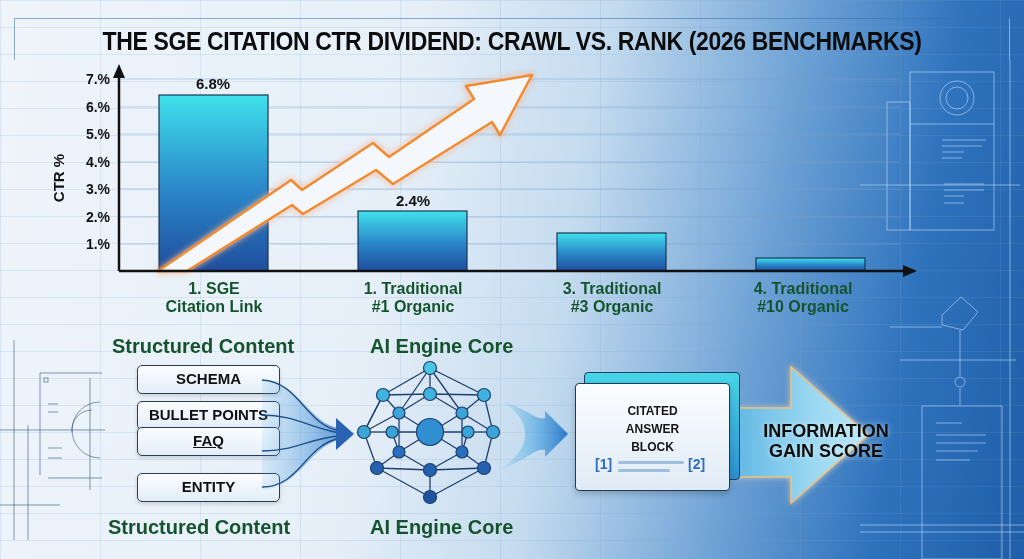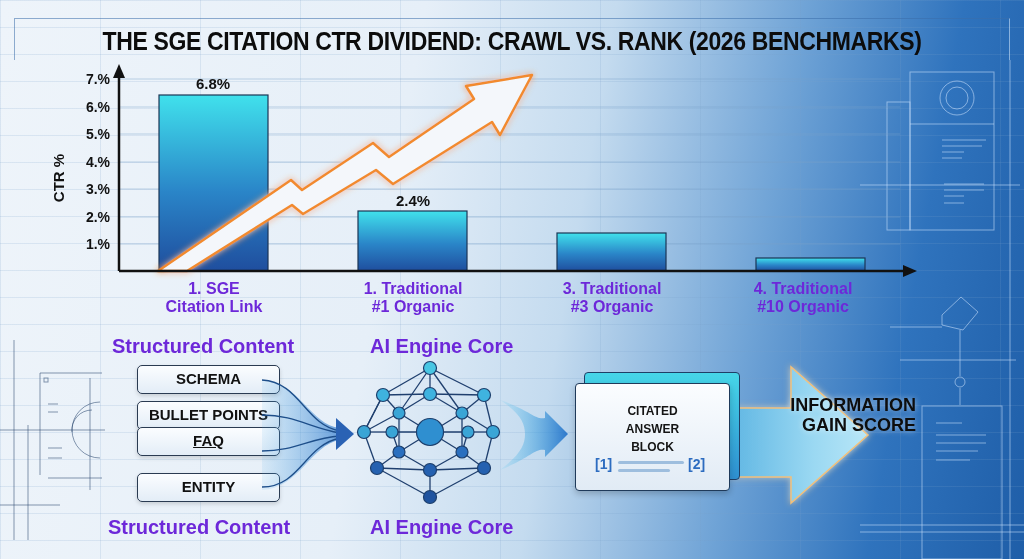--- a/index.html
+++ b/index.html
@@ -24,21 +24,21 @@
     border-left: 1px solid rgba(60,110,170,0.55);
     border-right: 1px solid rgba(200,225,250,0.6);
   }
   .title {
     position: absolute; left: 0; right: 0; top: 27px; text-align: center;
     font-family: "Liberation Sans", sans-serif; font-weight: 700;
     font-size: 25px; letter-spacing: -0.4px; color: #0c0c0c;
     transform: scaleX(0.92); transform-origin: center;
   }
   svg text { font-family: "Liberation Sans", "DejaVu Sans", sans-serif; }
-  .label { position: absolute; font-weight: 700; color: #6d28d9; text-align: center; line-height: 1.15; }
+  .label { position: absolute; font-weight: 700; color: #14532d; text-align: center; line-height: 1.15; }
   .cat { font-size: 16px; }
   .section-label { font-size: 20px; }
   .pill {
     position: absolute; left: 118px; width: 143px; height: 29px;
     background: linear-gradient(#fbfdff, #e3edf7);
     border: 1.5px solid #2a3b52; border-radius: 5px;
     font-weight: 700; font-size: 15px; text-align: center; line-height: 26px;
     box-shadow: 0 2px 4px rgba(0,0,0,0.15);
     margin-left: 19px;
   }
@@ -48,21 +48,21 @@
   }
   .card {
     position: absolute; left: 575px; top: 383px; width: 155px; height: 108px;
     background: linear-gradient(#fbfdff, #e1ebf5); border: 1.5px solid #1f3a5a; border-radius: 4px;
     box-shadow: 0 3px 6px rgba(0,0,0,0.2);
   }
   .card-title { position: absolute; left: 0; right: 0; top: 18px; text-align: center; font-weight: 700; font-size: 12px; line-height: 18px; color: #151515; }
   .cite { position: absolute; top: 456px; font-weight: 700; font-size: 14px; color: #2d6cc0; }
   .cite-line { position: absolute; height: 3px; background: #9ebede; border-radius: 2px; }
   .gain-text {
-    position: absolute; left: 736px; top: 395px; width: 180px; text-align: right;
+    position: absolute; left: 736px; top: 421px; width: 180px; text-align: center;
     font-weight: 700; font-size: 18px; line-height: 20px; color: #0d0d0d;
     text-shadow: 0 0 6px rgba(255,255,255,0.6);
   }
 </style>
 </head>
 <body>
 
 <div class="stage">
   <div class="gridbg"></div>
 

